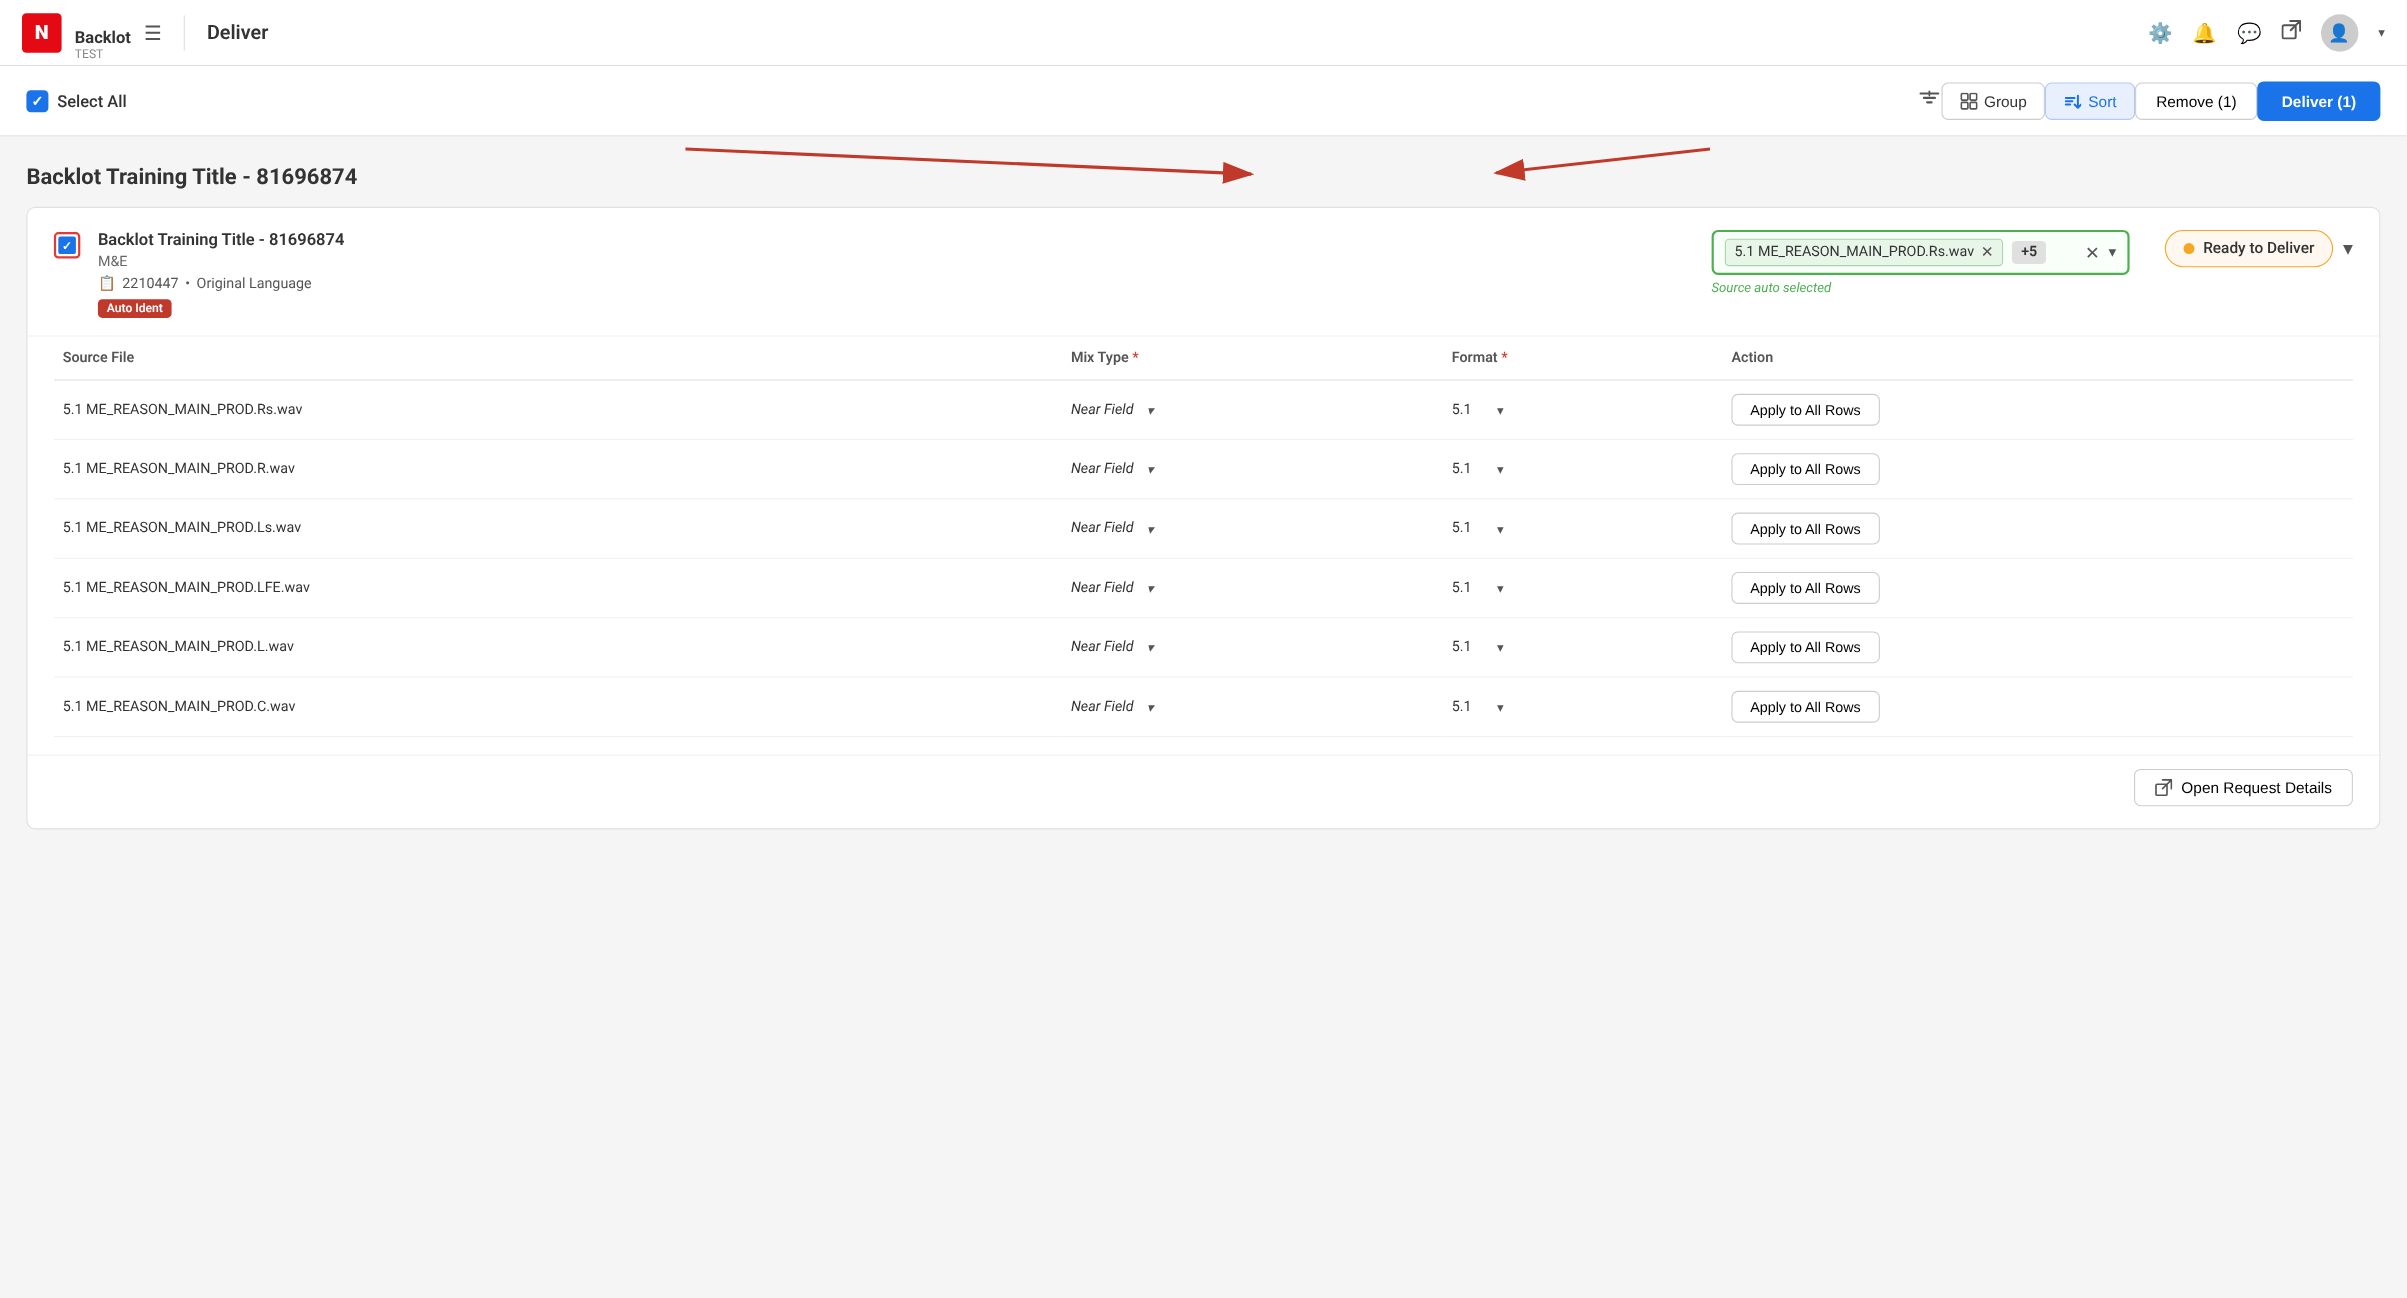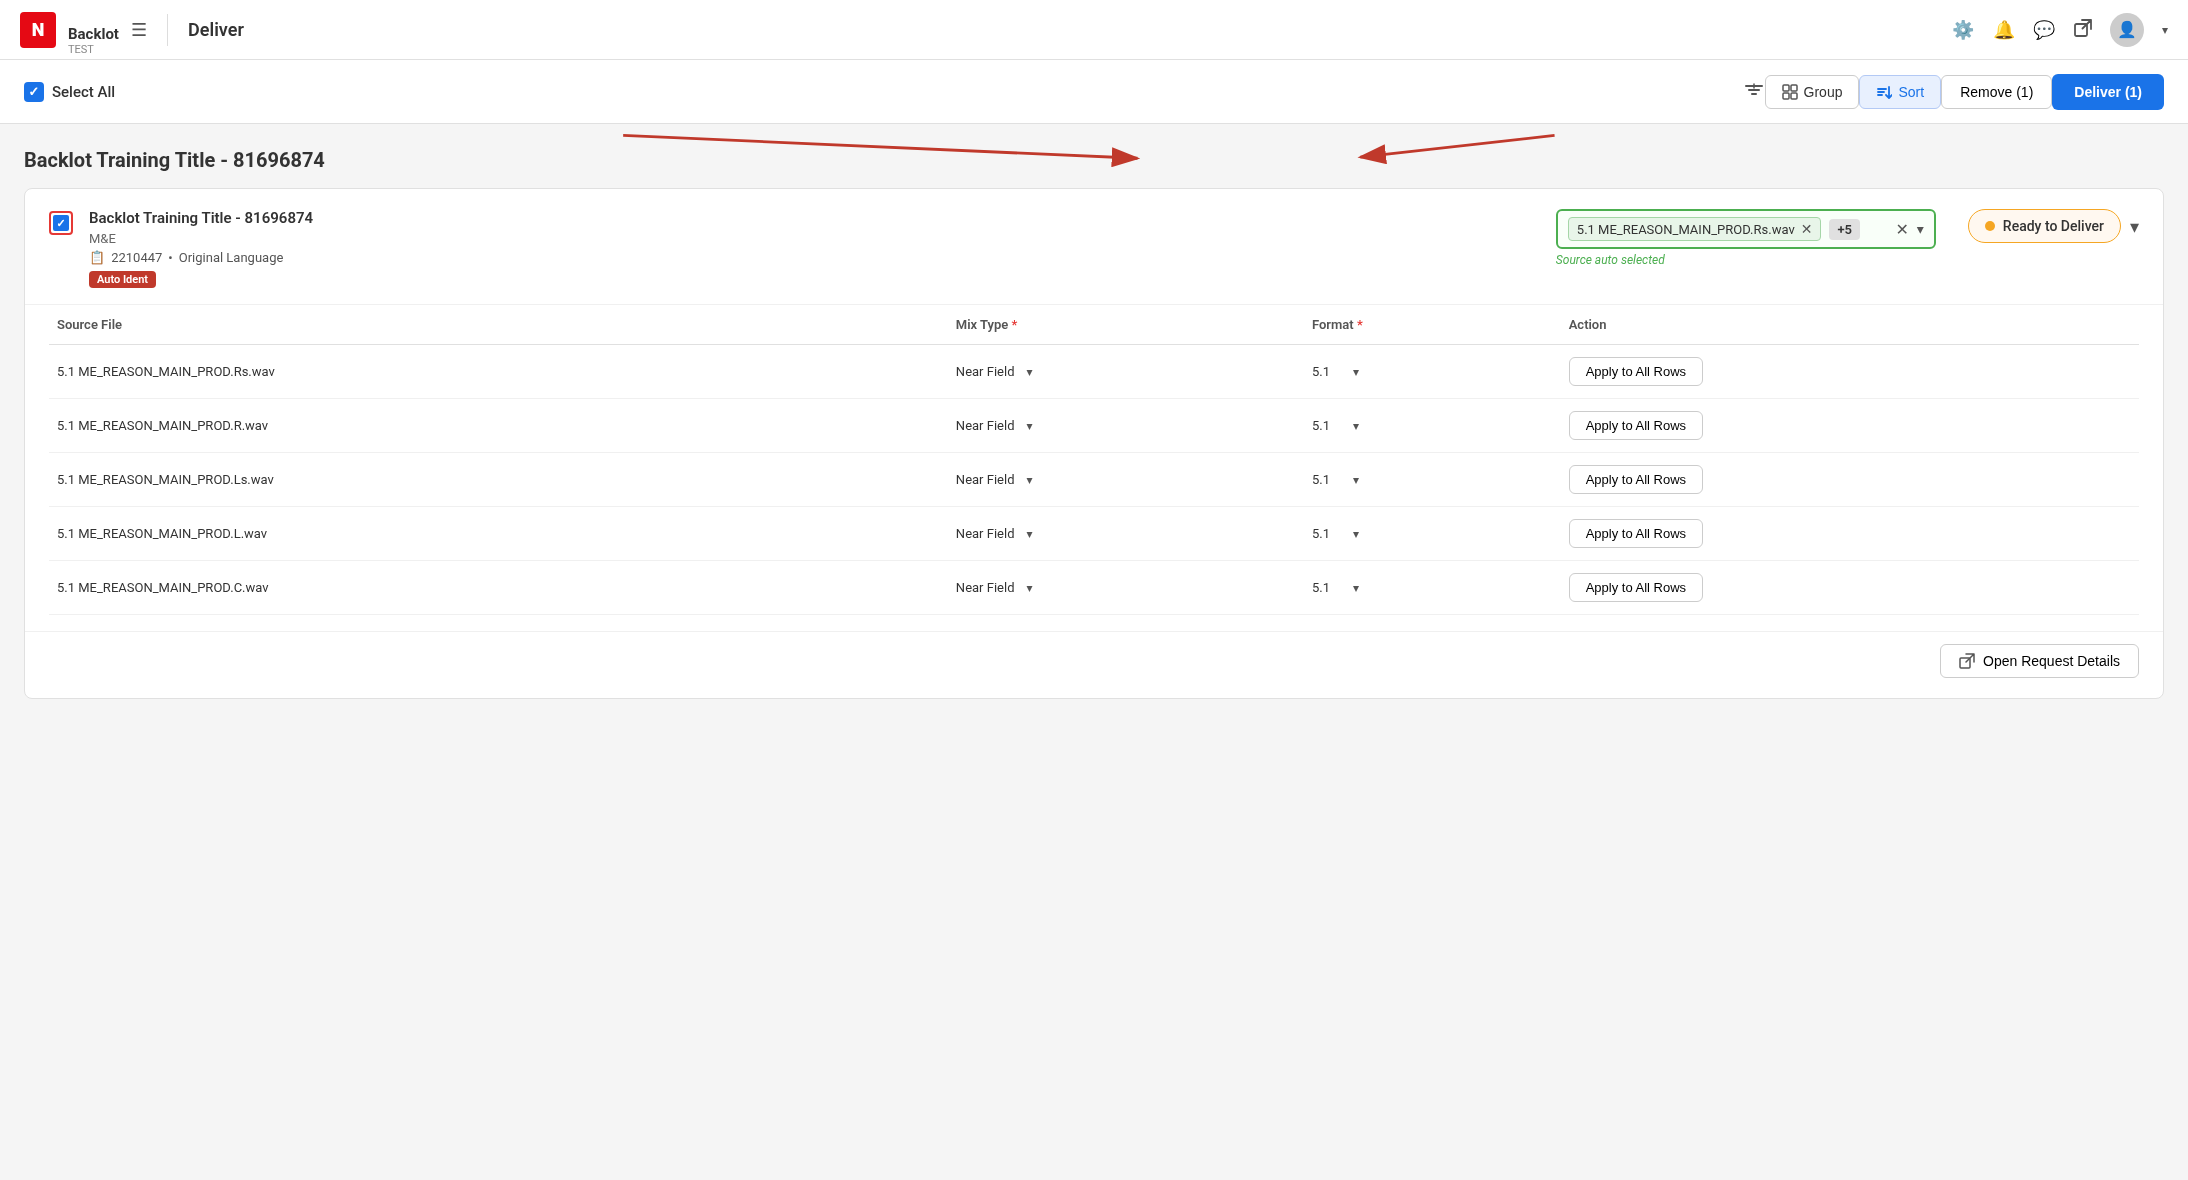--- a/index.html
+++ b/index.html
@@ -123,21 +123,21 @@
     .table-wrap { padding: 0 24px 16px; }
     table { width: 100%; border-collapse: collapse; }
     thead tr { border-bottom: 1px solid #e0e0e0; }
     thead th {
       text-align: left; padding: 12px 8px; font-size: 13px; font-weight: 600;
       color: #555;
     }
     .required-star { color: #e53935; }
     tbody tr { border-bottom: 1px solid #f0f0f0; }
     tbody td { padding: 12px 8px; font-size: 13px; color: #333; }
-    .mix-type-cell { display: flex; align-items: center; gap: 12px; }
+    .mix-type-cell { display: flex; align-items: center; gap: 12px; font-style: italic; }
     .format-cell { display: flex; align-items: center; gap: 23px; }
     .chevron-down { font-size: 12px; color: #555; cursor: pointer; }
     .btn-apply {
       border: 1px solid #ccc; background: #fff; padding: 6px 16px;
       border-radius: 6px; cursor: pointer; font-size: 13px; font-weight: 500;
       white-space: nowrap;
     }
 
     
     .card-footer {
@@ -352,20 +352,38 @@
         <div class="format-cell">
           <span>5.1</span>
           <span class="chevron-down">▾</span>
         </div>
       </td>
       <td>
         <button class="btn-apply">Apply to All Rows</button>
       </td>
     </tr>
             <tr>
+      <td>5.1 ME_REASON_MAIN_PROD.LFE.wav</td>
+      <td>
+        <div class="mix-type-cell">
+          <span>Near Field</span>
+          <span class="chevron-down">▾</span>
+        </div>
+      </td>
+      <td>
+        <div class="format-cell">
+          <span>5.1</span>
+          <span class="chevron-down">▾</span>
+        </div>
+      </td>
+      <td>
+        <button class="btn-apply">Apply to All Rows</button>
+      </td>
+    </tr>
+            <tr>
       <td>5.1 ME_REASON_MAIN_PROD.L.wav</td>
       <td>
         <div class="mix-type-cell">
           <span>Near Field</span>
           <span class="chevron-down">▾</span>
         </div>
       </td>
       <td>
         <div class="format-cell">
           <span>5.1</span>

